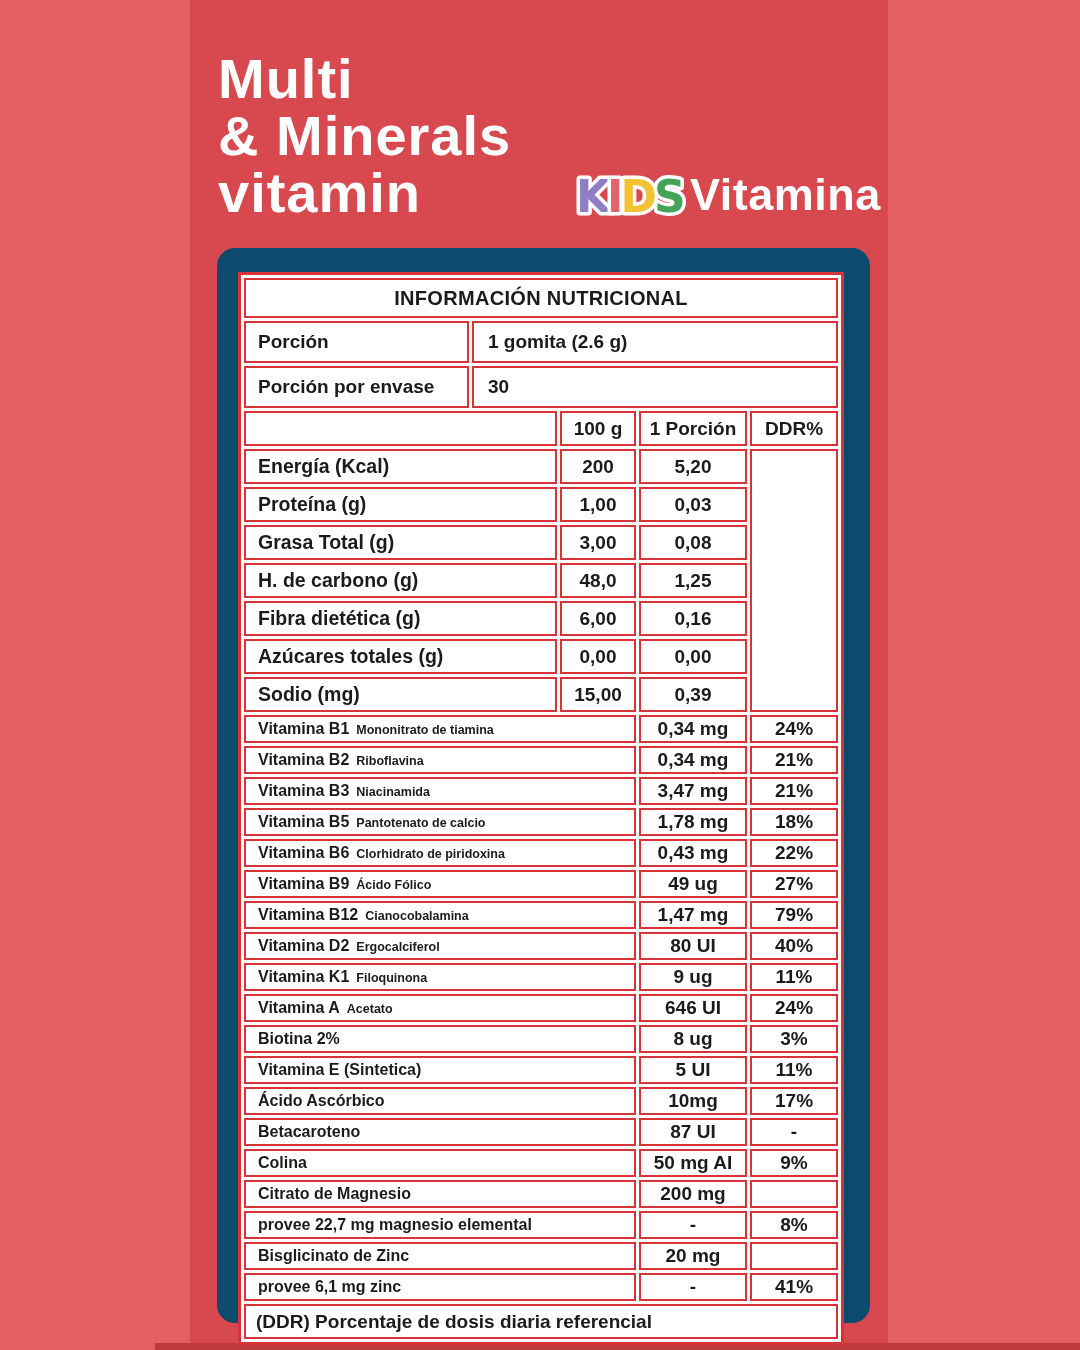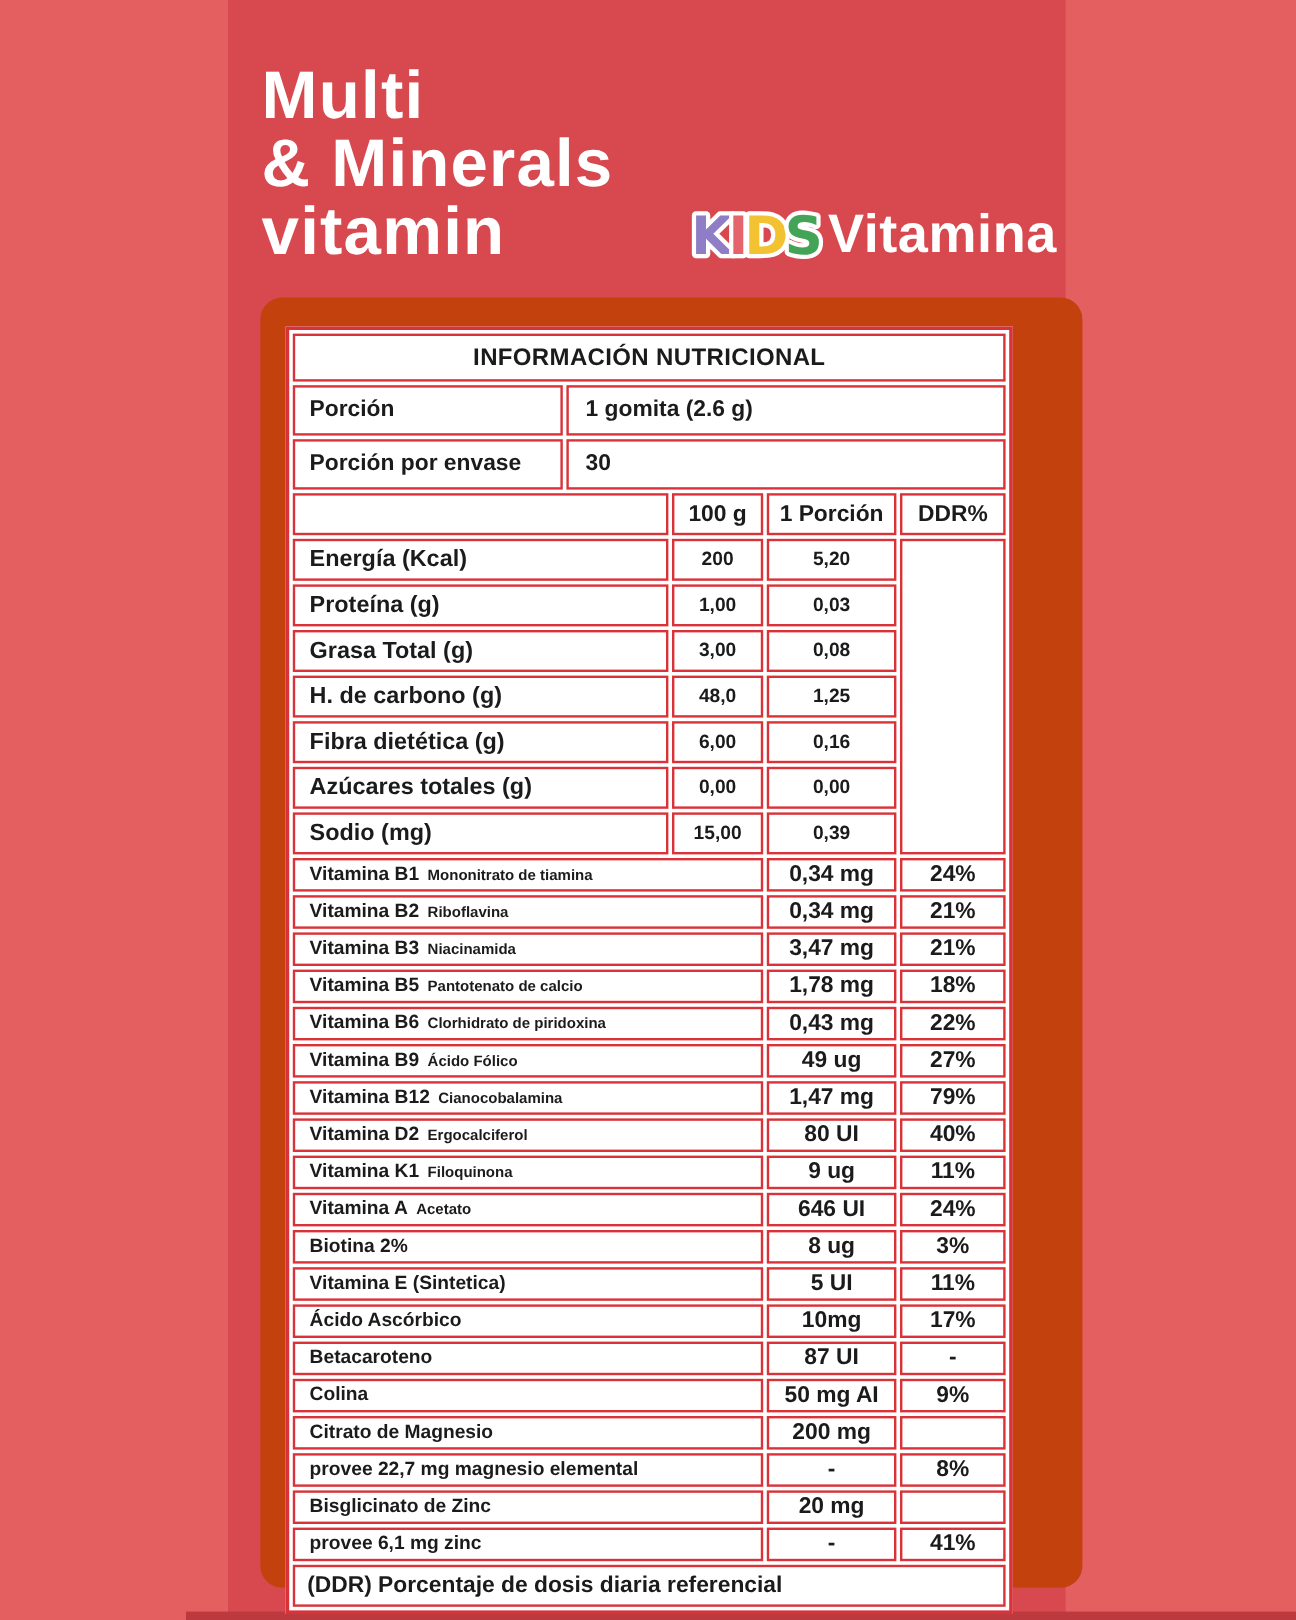--- a/index.html
+++ b/index.html
@@ -19,37 +19,37 @@
   .bottom-strip{position:absolute;left:155px;bottom:0;width:925px;height:7px;background:#bc393e;}
 
   
   .brand{position:absolute;left:218px;top:50px;color:#fff;}
   .brand-line{font-size:56px;line-height:57px;font-weight:bold;letter-spacing:1px;}
   .kids-row{position:absolute;left:574px;top:164px;display:flex;align-items:center;}
   .kids-svg{display:block;}
   .gummies{font-size:45px;line-height:54px;font-weight:bold;color:#fff;letter-spacing:.5px;}
 
   
-  .panel{position:absolute;left:217px;top:248px;width:653px;height:1075px;background:#c2410c;border-radius:18px;padding-left:32px;}
+  .panel{position:absolute;left:217px;top:248px;width:653px;height:1075px;background:#0c4a6e;border-radius:18px;}
   table.nt{
     position:absolute;left:21px;top:24px;width:606px;
     border-collapse:separate;border-spacing:3px;
     border:3px solid var(--red);
     table-layout:fixed;background:#fff;
   }
   table.nt td{border:2px solid var(--red);color:var(--ink);font-weight:bold;vertical-align:middle;overflow:hidden;}
 
   tr.r-title td{height:34px;text-align:center;font-size:20px;letter-spacing:.3px;}
   tr.r-serving td{height:36px;font-size:19px;}
   .s-label{padding-left:12px;}
   .s-value{padding-left:14px;}
   tr.r-colhead td{height:29px;text-align:center;font-size:19px;}
   tr.r-macro td{height:29px;}
   .m-label{font-size:19.5px;padding-left:12px;}
-  .m-val{text-align:center;font-size:16px;}
+  .m-val{text-align:center;font-size:19px;}
   tr.r-micro td{height:21px;}
   .v-label{padding-left:12px;white-space:nowrap;}
   .v-name{font-size:16px;}
   .v-sub{font-size:12.5px;margin-left:7px;}
   .v-amount,.v-ddr{text-align:center;font-size:19px;}
   tr.r-foot td{height:29px;font-size:19px;padding-left:10px;}
 </style>
 </head>
 <body>
 

